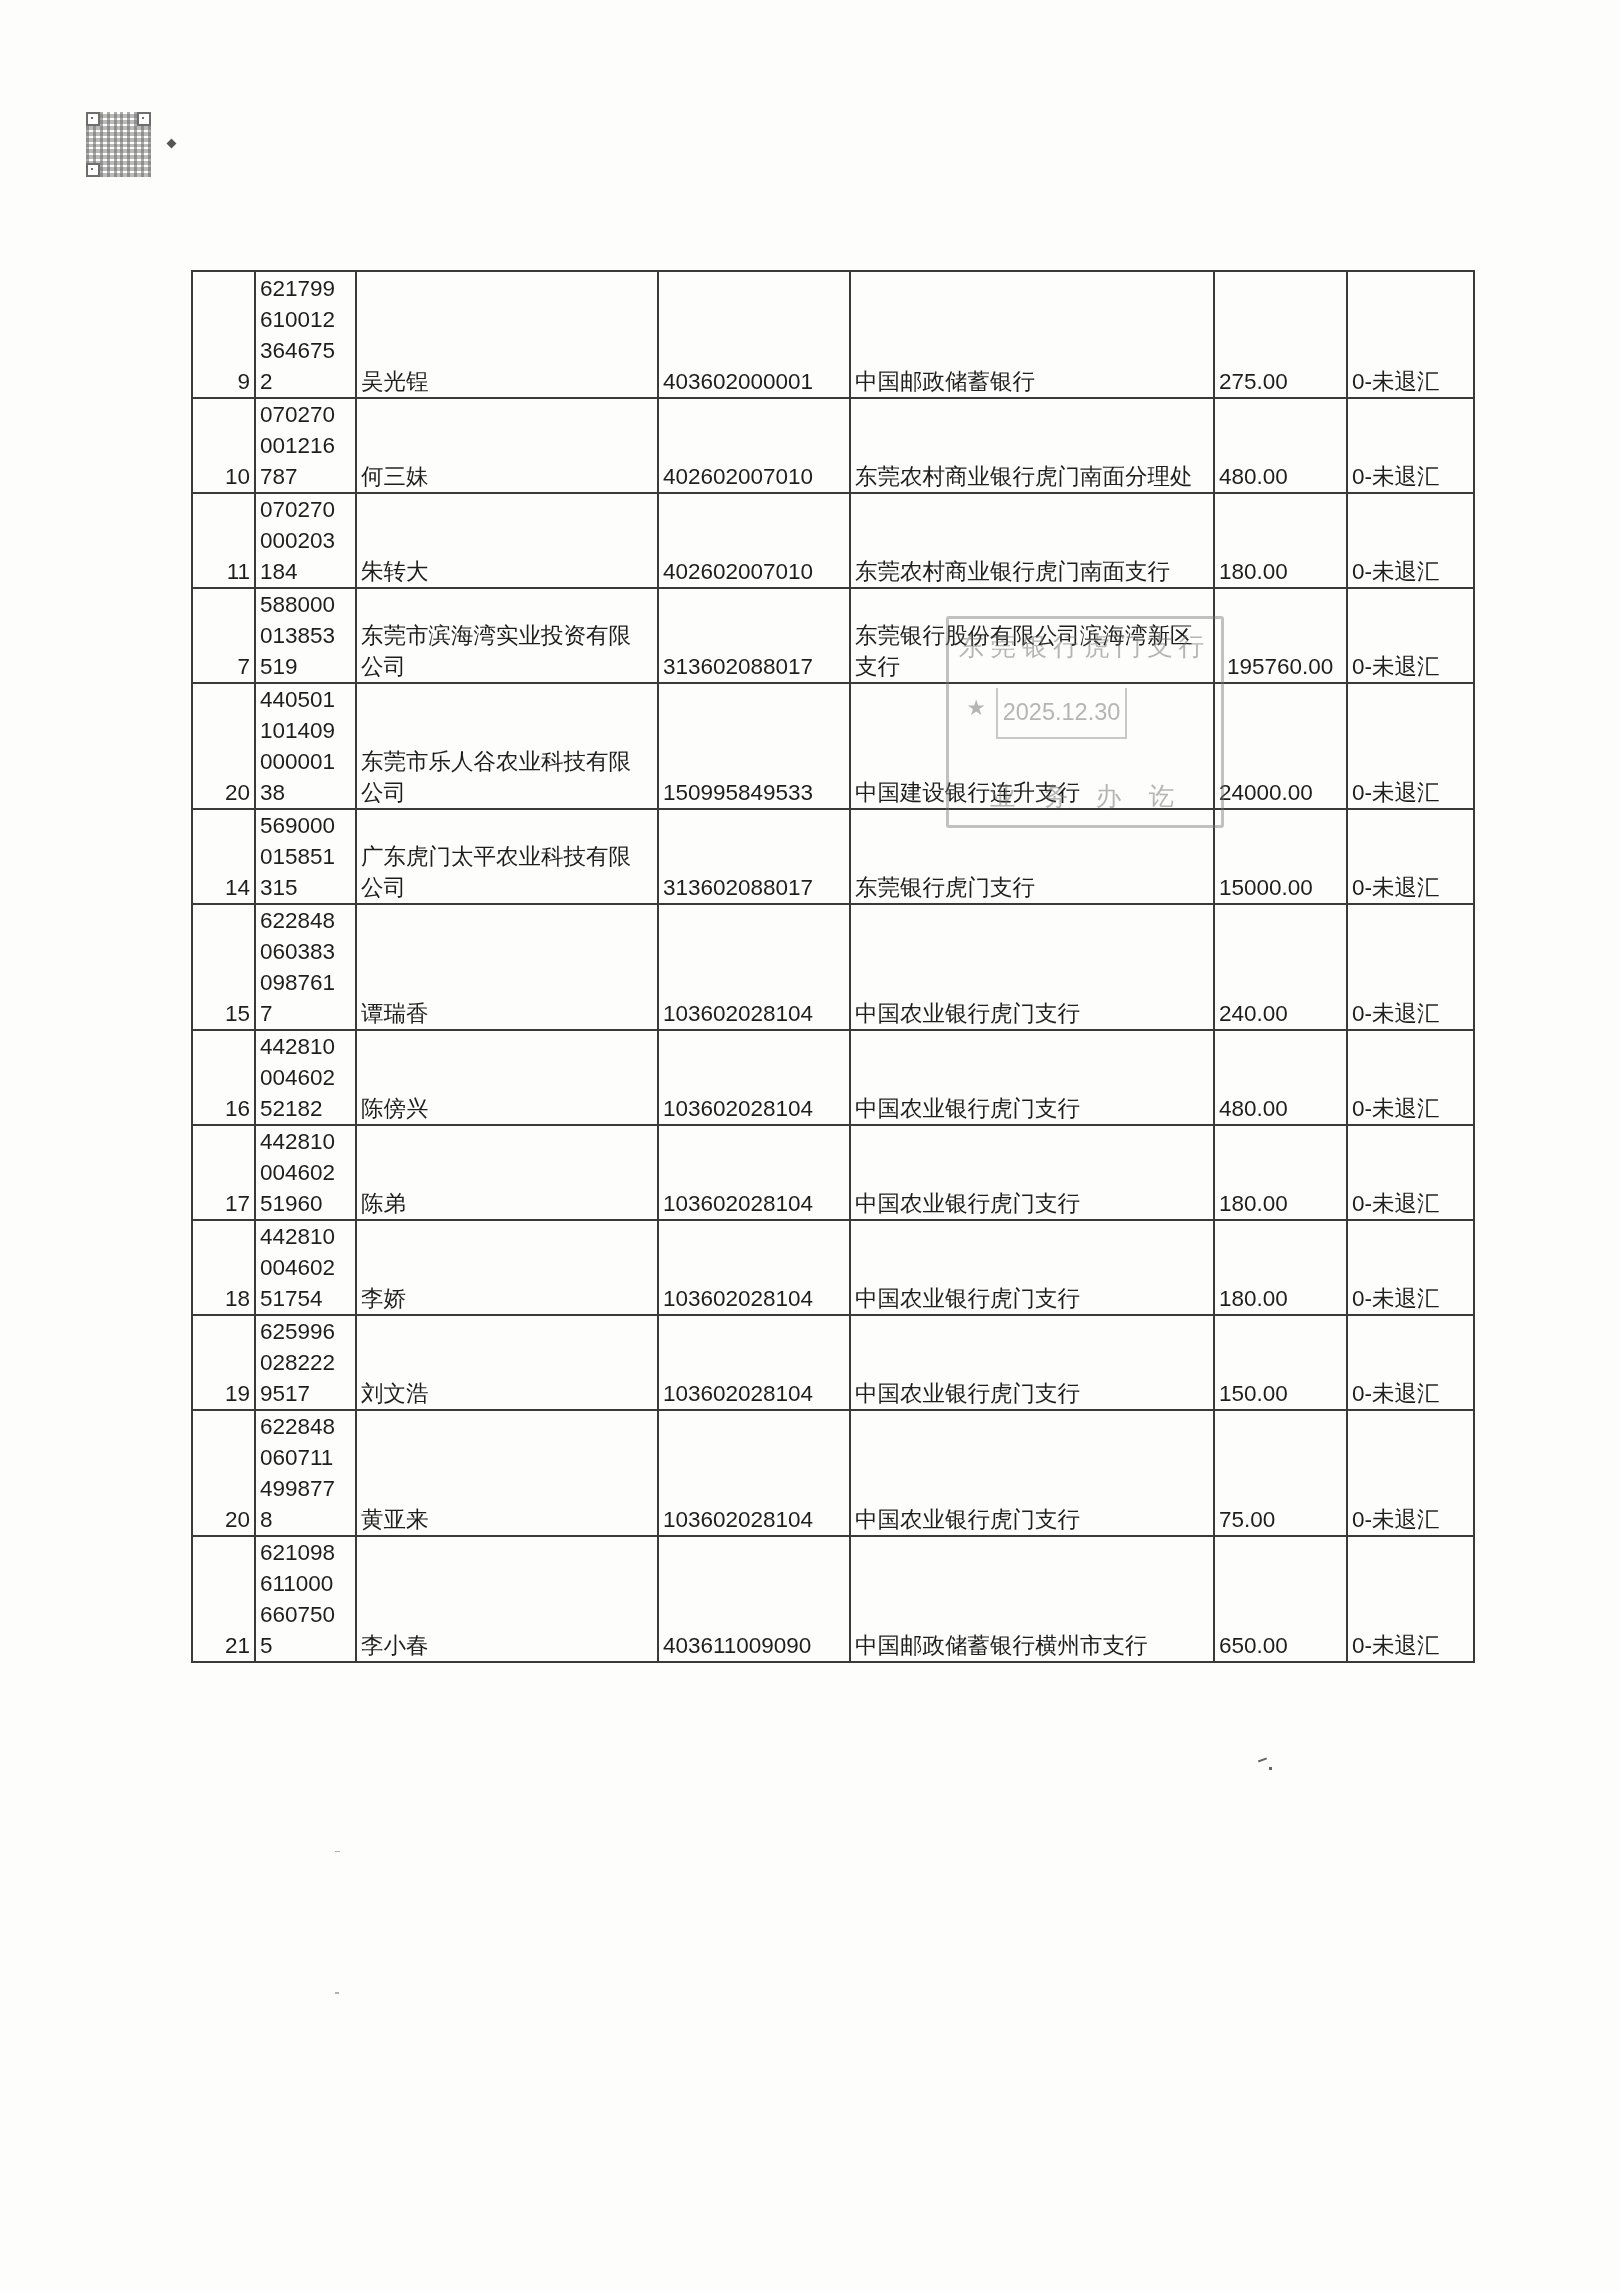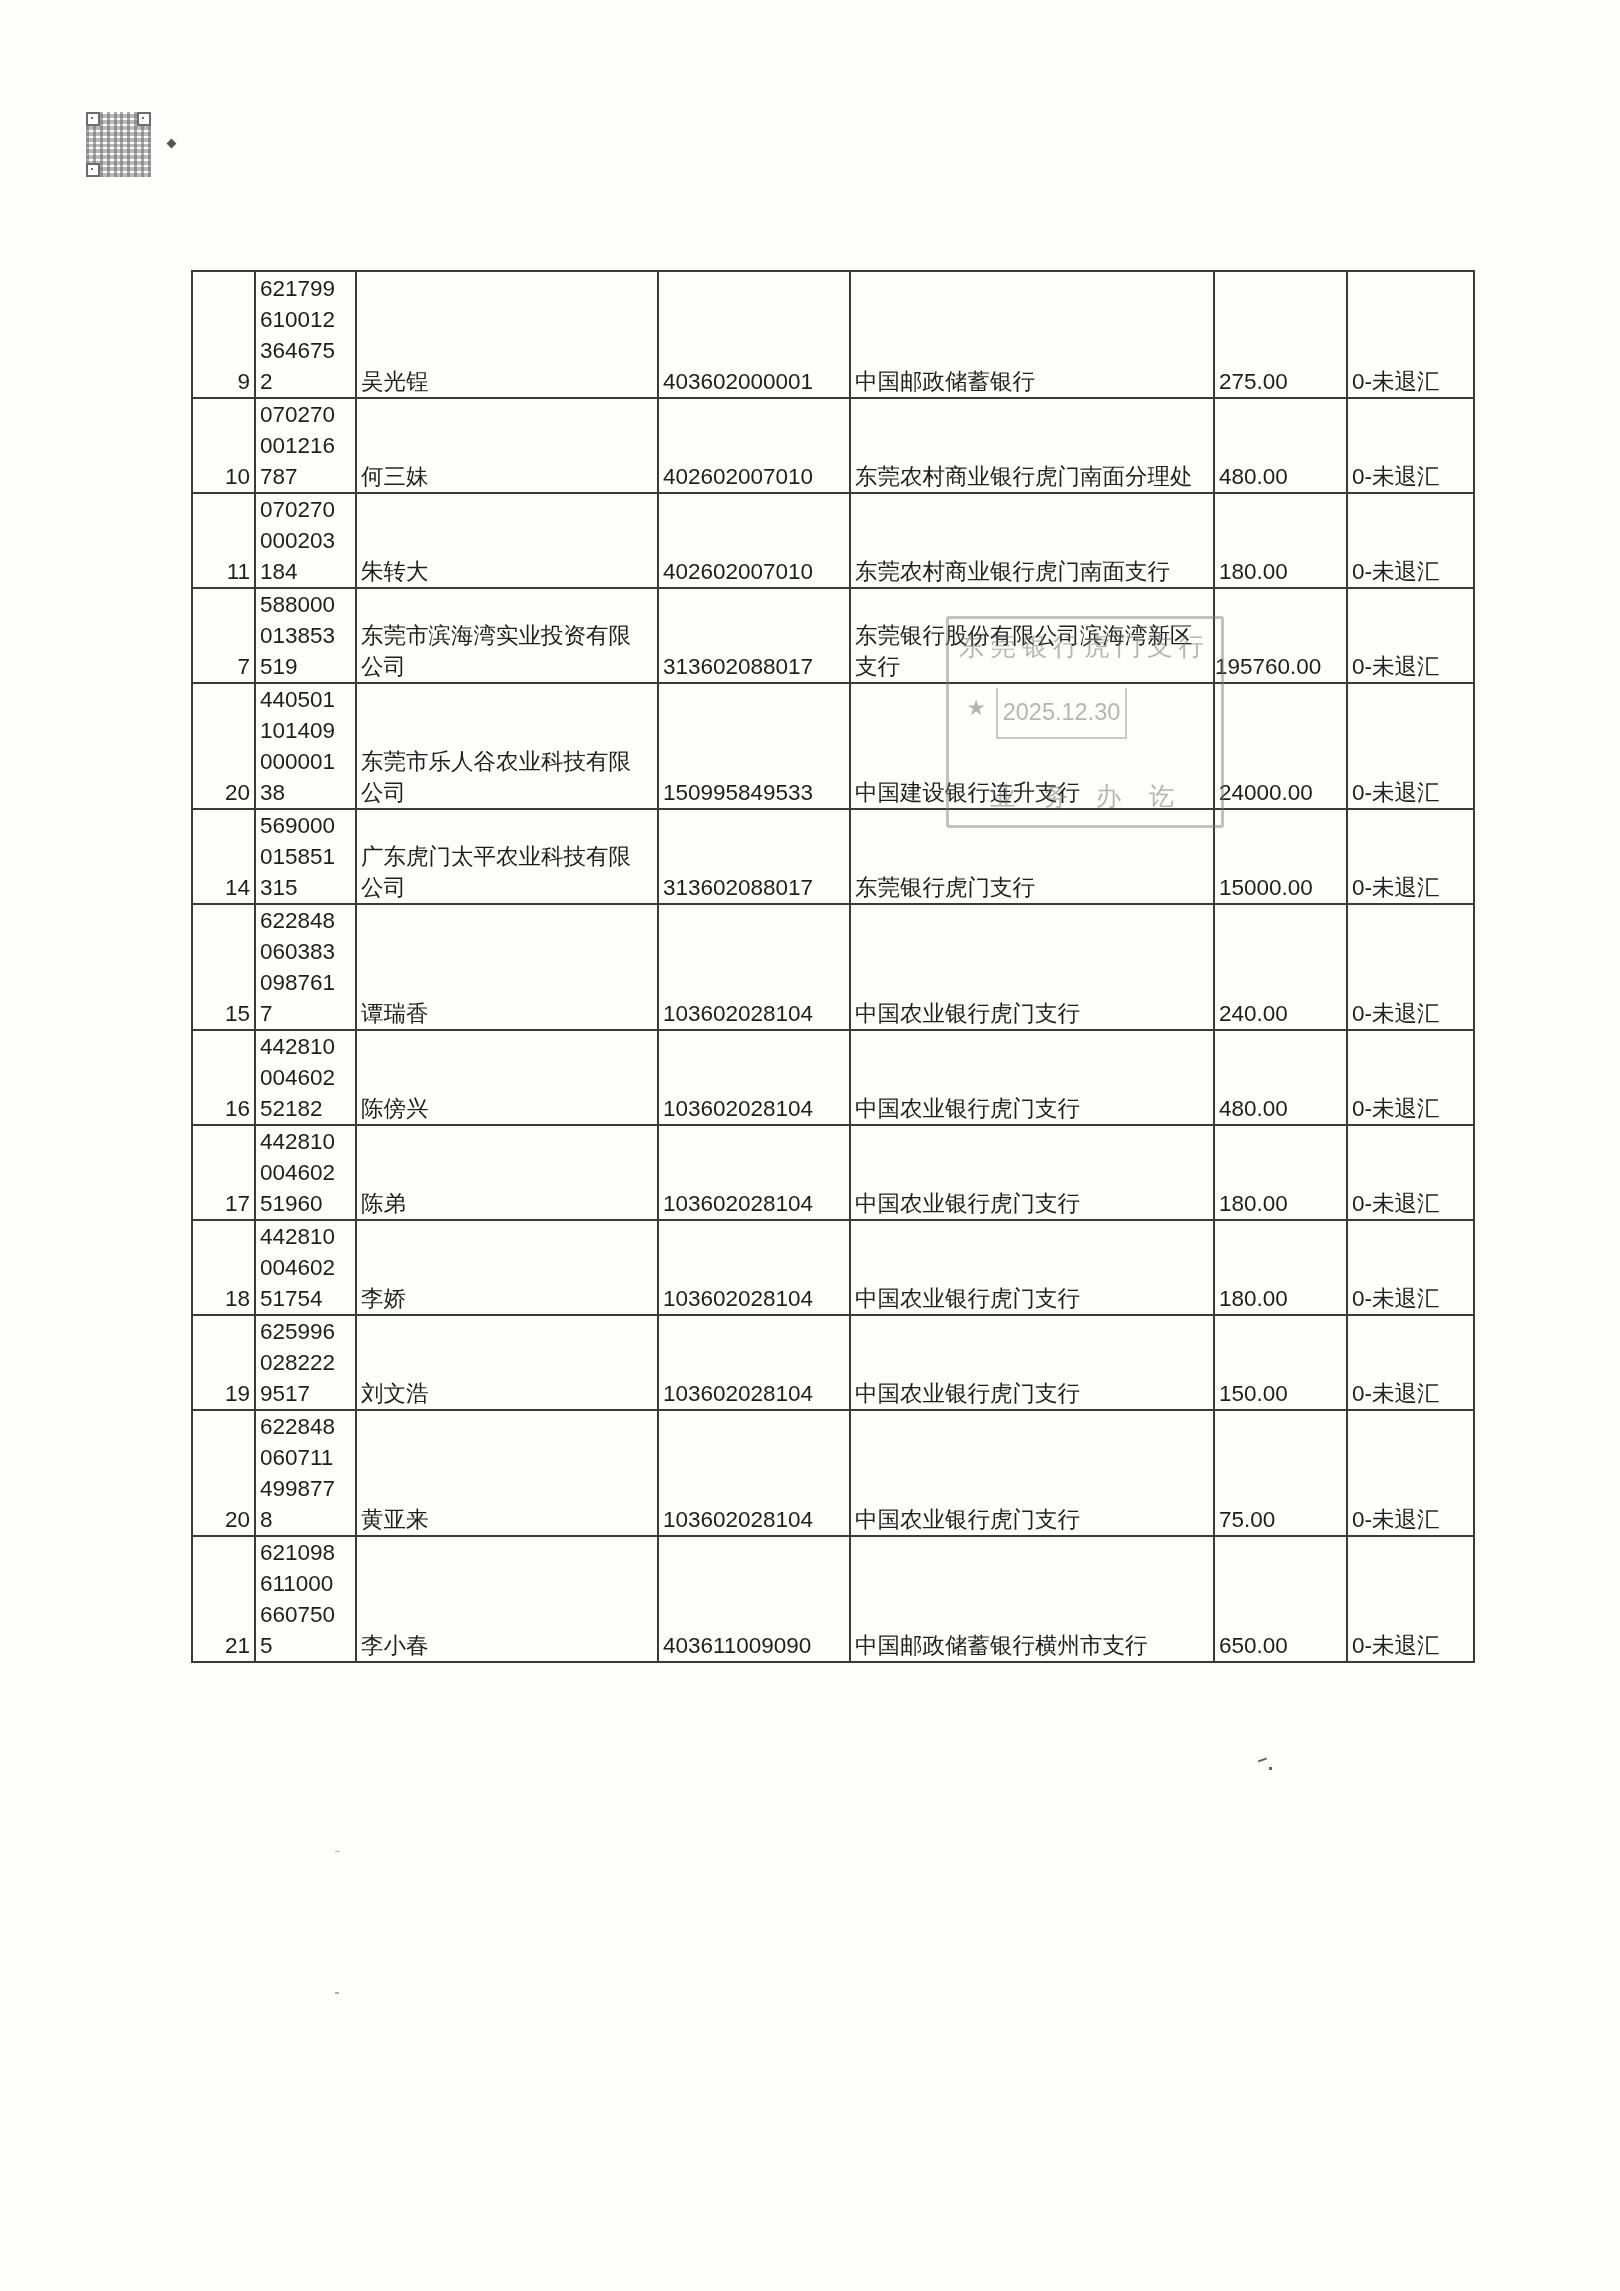--- a/index.html
+++ b/index.html
@@ -96,21 +96,21 @@
       <td class="c-status">0-未退汇</td>
     </tr>
     <tr style="height:95px">
       <td class="c-no">7</td>
       <td class="c-acct">588000
 013853
 519</td>
       <td class="c-name">东莞市滨海湾实业投资有限公司</td>
       <td class="c-code">313602088017</td>
       <td class="c-bank">东莞银行股份有限公司滨海湾新区支行</td>
-      <td class="c-amt" style="padding-left:0;padding-right:0">195760.00</td>
+      <td class="c-amt" style="padding-left:12px;padding-right:0">195760.00</td>
       <td class="c-status">0-未退汇</td>
     </tr>
     <tr style="height:126px">
       <td class="c-no">20</td>
       <td class="c-acct">440501
 101409
 000001
 38</td>
       <td class="c-name">东莞市乐人谷农业科技有限公司</td>
       <td class="c-code">150995849533</td>

